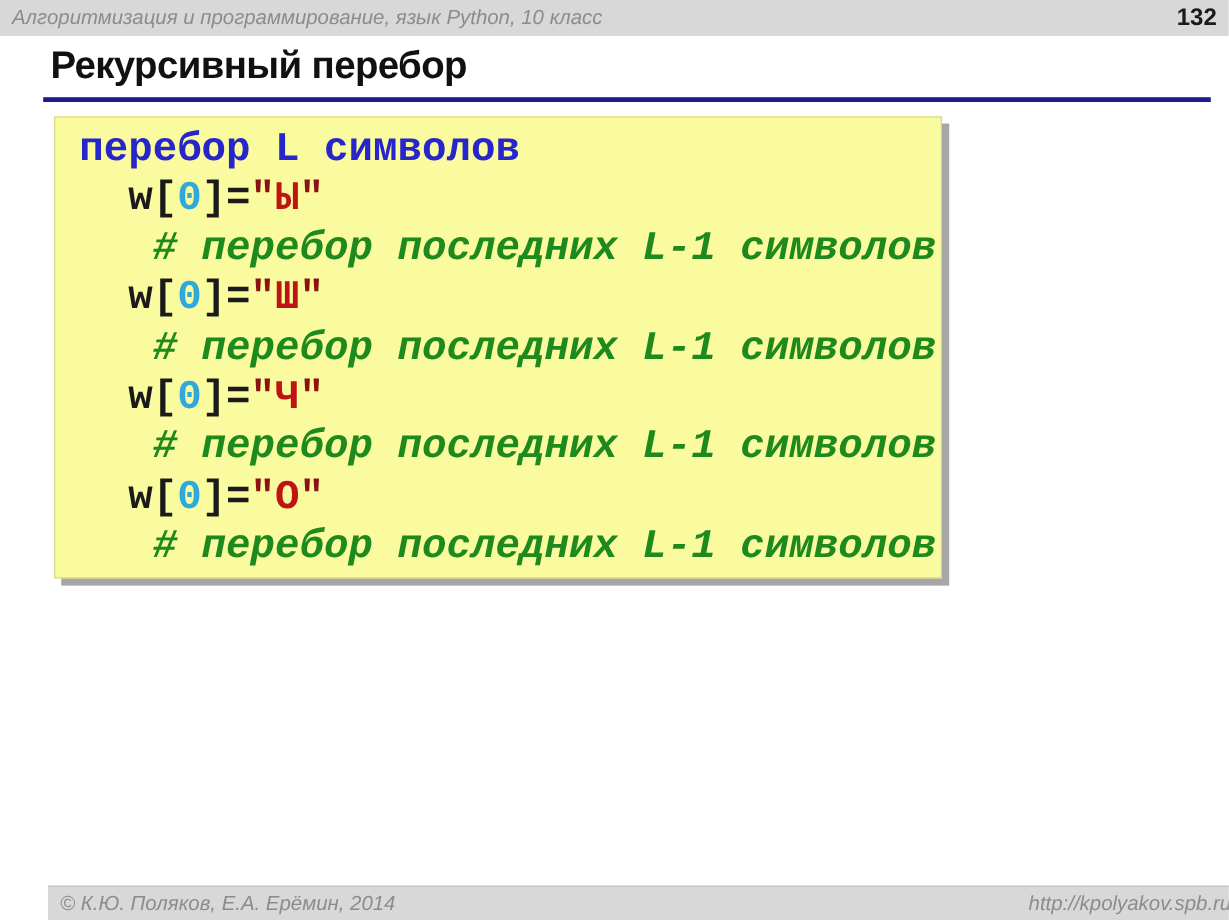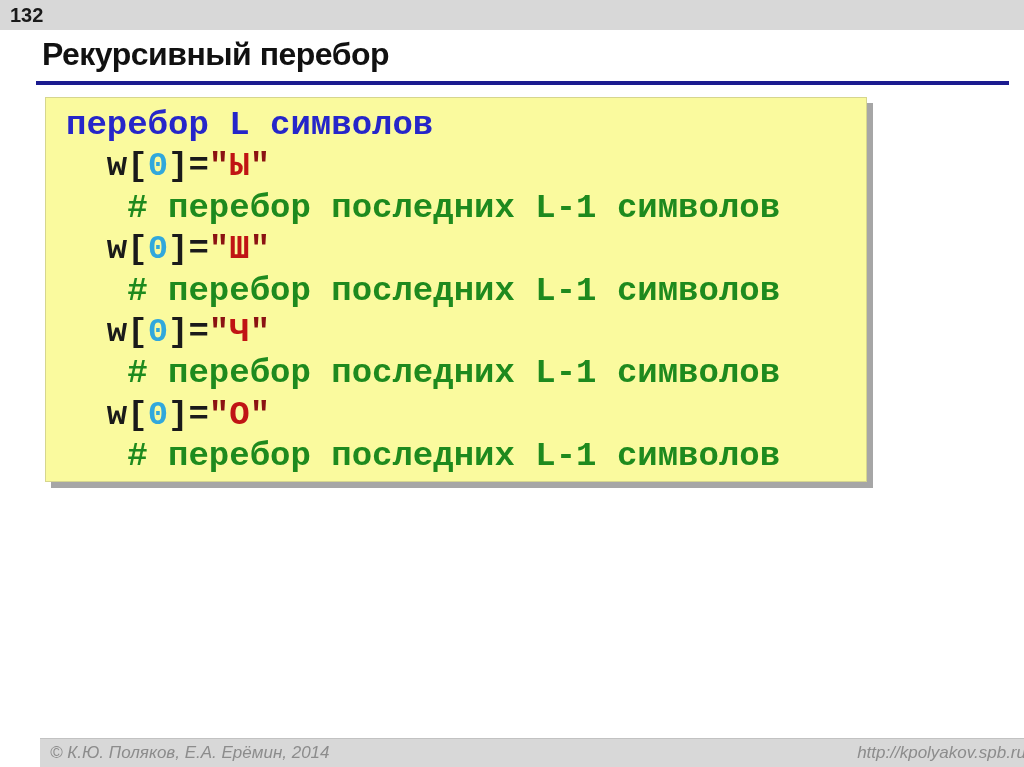--- a/index.html
+++ b/index.html
@@ -39,40 +39,40 @@
   }
   .title-underline {
     position: absolute; left: 36px; top: 81px;
     width: 973px; height: 4px;
     background: var(--underline);
   }
 
   
   .code-box {
     position: absolute; left: 45px; top: 97px;
-    width: 822px; height: 385px;
+    width: 740px; height: 385px;
     background: var(--box_bg);
     border: 1px solid #d6d68e;
     box-shadow: 6px 6px 0 var(--box_shadow);
     padding: 7px 0 0 20px;
     overflow: hidden;
   }
   .code-line {
     font-family: "Liberation Mono", monospace;
     font-weight: bold;
     font-size: 34px;
     line-height: 41.4px;
     white-space: pre;
   }
   .code-line .kw   { color: var(--kw); }
   .code-line .pl   { color: var(--pl); }
   .code-line .num  { color: var(--num); }
   .code-line .strq { color: var(--strq); }
   .code-line .str  { color: var(--str); }
-  .code-line .com  { color: var(--com); }
+  .code-line .com  { color: var(--com); font-style: italic; }
 
   
   .footer-bar {
     position: absolute; left: 0; top: 738px; width: 996px; height: 29px;
     background: var(--bar_bg);
     border-top: 1px solid #c2c2c2;
     display: flex; align-items: center; justify-content: space-between;
     padding: 0 10px;
     margin-left: 40px;
   }
@@ -80,20 +80,21 @@
     font-style: italic;
     font-size: 17px;
     color: var(--bar_text);
     white-space: nowrap;
   }
 </style>
 </head>
 <body>
 
 <div class="top-bar">
+  <span class="course-label">Алгоритмизация и программирование, язык Python, 10 класс</span>
   <span class="page-number">132</span>
 </div>
 
 <div class="slide-title">Рекурсивный перебор</div>
 <div class="title-underline"></div>
 
 <div class="code-box">
     <div class="code-line"><span class="kw">перебор L символов</span></div>
     <div class="code-line"><span class="pl">  w[</span><span class="num">0</span><span class="pl">]=</span><span class="strq">"</span><span class="str">Ы</span><span class="strq">"</span></div>
     <div class="code-line"><span class="com">   # перебор последних L-1 символов</span></div>

